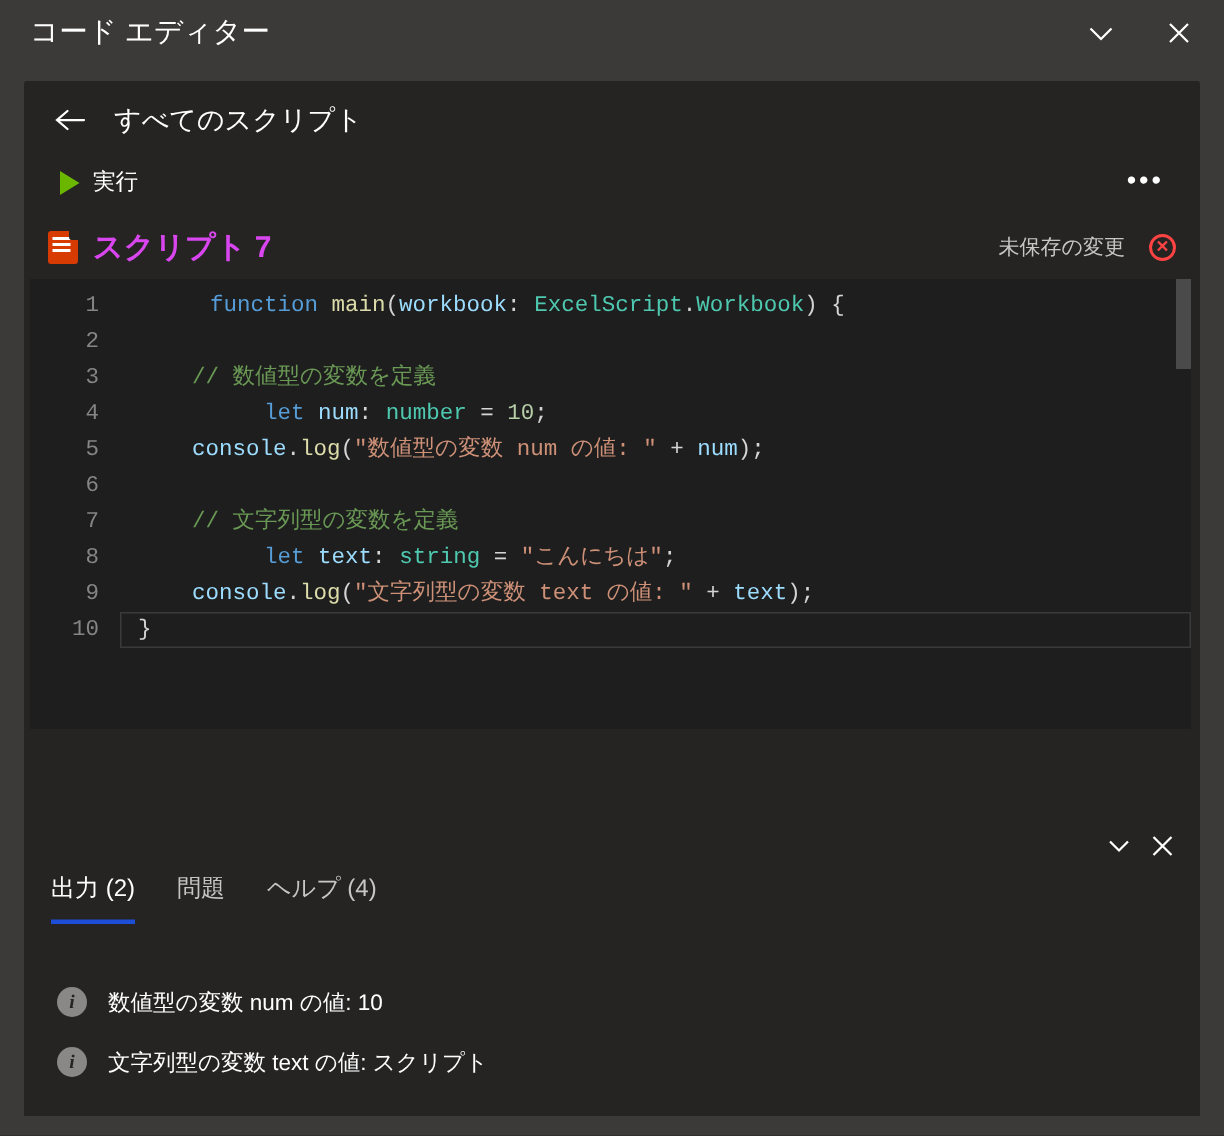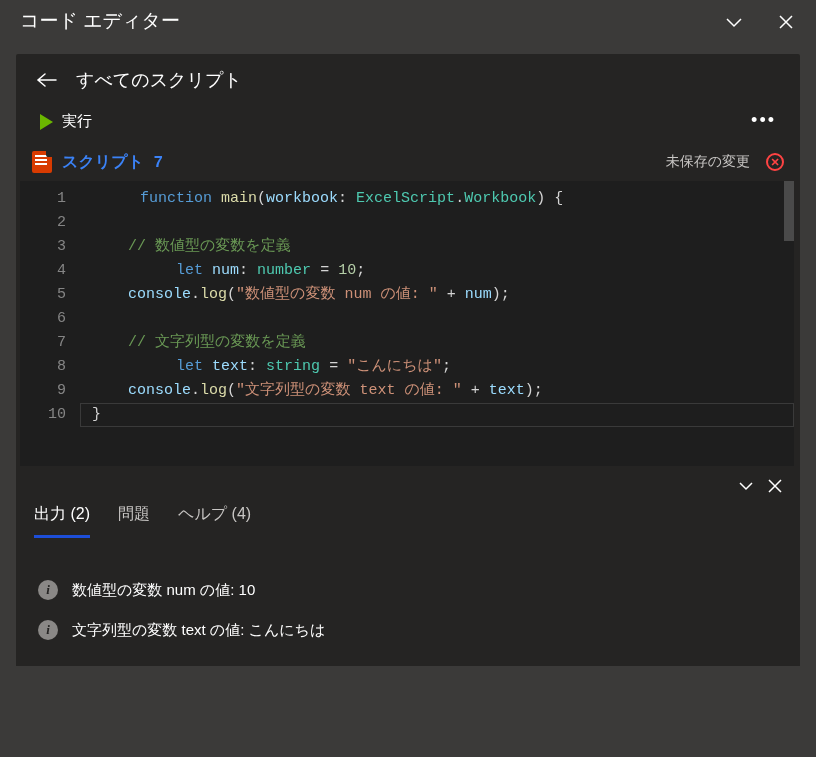--- a/index.html
+++ b/index.html
@@ -3,38 +3,38 @@
 <meta charset="utf-8">
 <style>
 * { margin: 0; padding: 0; box-sizing: border-box; }
 body { width: 816px; height: 757px; background: #3b3a39; font-family: "Segoe UI", "Meiryo", sans-serif; color: #fff; overflow: hidden; }
 
 .title-bar { display: flex; align-items: flex-start; justify-content: space-between; padding: 8px 16px 10px 20px; }
 .title-bar h1 { font-size: 19px; font-weight: 400; color: #fff; }
 .title-controls { display: flex; gap: 24px; }
 .title-controls span { display: inline-flex; align-items: center; justify-content: center; width: 28px; height: 28px; cursor: pointer; color: #fff; }
 
-.main-panel { margin: 8px 16px 0 16px; background: #252423; border-radius: 2px; display: flex; flex-direction: column; height: 612px; }
+.main-panel { margin: 8px 16px 0 16px; background: #252423; border-radius: 2px; display: flex; flex-direction: column; height: 690px; }
 
 .nav-row { display: flex; align-items: center; gap: 18px; padding: 14px 18px 10px 20px; }
 .back-arrow { display: inline-flex; align-items: center; cursor: pointer; }
 .nav-title { font-size: 18px; font-weight: 400; color: #fff; }
 
 .toolbar { display: flex; align-items: flex-start; padding: 6px 18px 10px 16px; gap: 18px; }
 .tool-btn { display: inline-flex; align-items: center; gap: 8px; cursor: pointer; padding: 4px 6px; }
 .tool-btn .label { font-size: 15px; color: #fff; }
 .play-icon svg { display: block; }
 .spacer { flex: 1; }
 .more-btn { cursor: pointer; font-size: 18px; letter-spacing: 2px; color: #fff; padding: 2px 6px; }
 
 .script-row { display: flex; align-items: center; padding: 6px 16px 8px 16px; gap: 10px; }
 .script-icon { width: 20px; height: 22px; background: #d83b01; border-radius: 2px; position: relative; }
 .script-icon::before { content: ""; position: absolute; left: 3px; top: 4px; right: 5px; height: 2px; background: #fff; box-shadow: 0 4px 0 #fff, 0 8px 0 #fff; }
 .script-icon::after { content: ""; position: absolute; top: 0; right: 0; width: 6px; height: 6px; background: #252423; border-bottom-left-radius: 2px; }
-.script-name { font-size: 16px; font-weight: 600; color: #3b82f6; font-family: Liberation Mono, monospace; }
+.script-name { font-size: 20px; font-weight: 600; color: #d946ef; }
 .unsaved { margin-left: auto; font-size: 14px; color: #c8c6c4; font-family: Liberation Serif, serif; }
 .unsaved-icon { display: inline-flex; align-items: center; justify-content: center; width: 18px; height: 18px; border: 2px solid #ff4343; border-radius: 50%; color: #ff4343; font-size: 11px; font-weight: bold; margin-left: 6px; }
 
 .editor { display: flex; background: #1e1e1e; margin: 0 6px 0 4px; position: relative; font-family: Consolas, "Courier New", monospace; font-size: 15px; height: 300px; }
 .gutter { width: 60px; padding: 6px 14px 6px 0; text-align: right; color: #858585; user-select: none; line-height: 24px; }
 .code { flex: 1; padding: 6px 8px 6px 12px; line-height: 24px; white-space: pre; overflow: hidden; color: #d4d4d4; }
 .code .kw { color: #569cd6; margin-left: 48px; }
 .code .fn { color: #dcdcaa; }
 .code .tp { color: #4ec9b0; }
 .code .cm { color: #6a9955; }
@@ -145,18 +145,18 @@
       <span class="tab">問題</span>
       <span class="tab">ヘルプ (4)</span>
     </div>
     <div class="output" id="output">
         <div class="out-line">
           <span class="info-icon">i</span>
           <span>数値型の変数 num の値: 10</span>
         </div>
         <div class="out-line">
           <span class="info-icon">i</span>
-          <span>文字列型の変数 text の値: こんにちは</span>
+          <span>文字列型の変数 text の値: スクリプト</span>
         </div>
       </div>
   </div>
 
 </div>
 
 </body></html>

